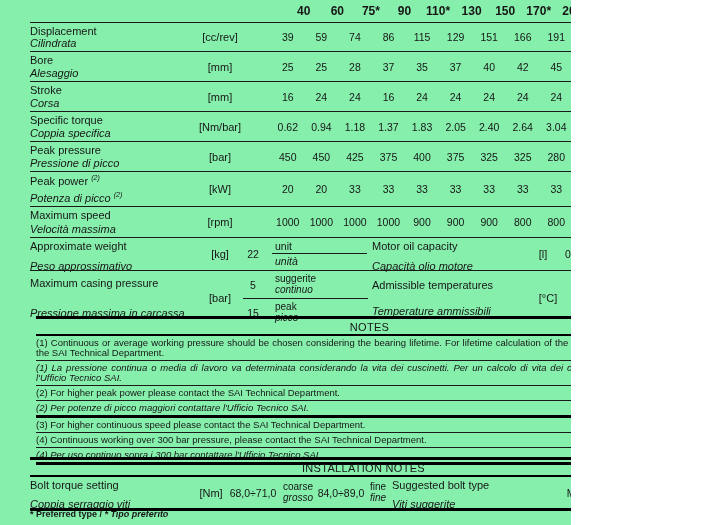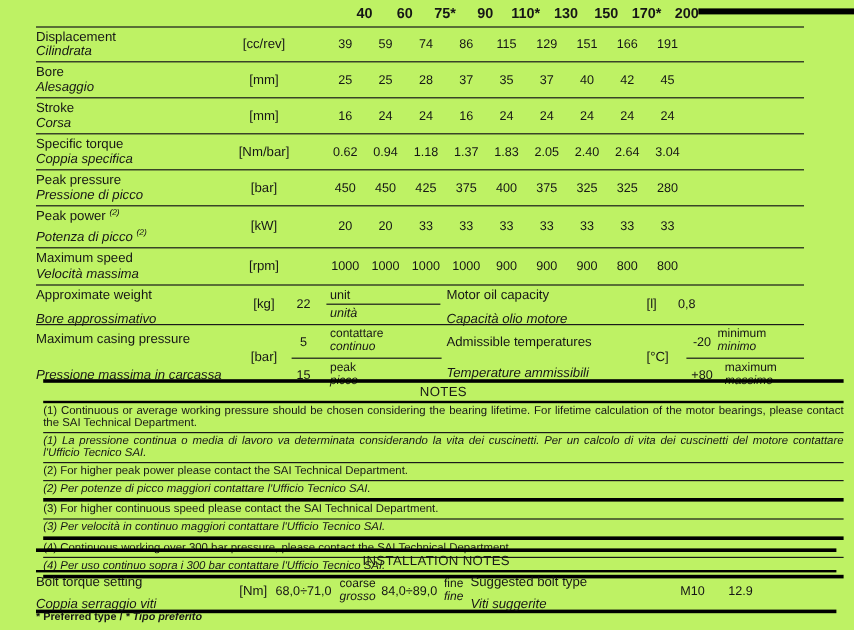--- a/index.html
+++ b/index.html
@@ -1,16 +1,16 @@
 <!DOCTYPE html>
 <html><head>
 <meta charset="utf-8">
 <style>
   html,body{margin:0;padding:0;background:#fff;}
-  .page{position:relative;width:712px;height:525px;background:#bef264;
+  .page{position:relative;width:571px;height:525px;background:#86efac;
         font-family:"Liberation Sans",sans-serif;color:#161616;font-size:11px;overflow:hidden;}
   .topbar{position:absolute;left:582px;top:7px;width:130px;height:5px;background:#000;}
   
   .spec{position:absolute;left:30px;top:0;width:640px;}
   .hrow{display:flex;align-items:center;height:22px;border-bottom:1.5px solid #1a1a1a;}
   .hspacer{width:241px;}
   .srow{display:flex;align-items:center;height:29px;border-bottom:1.5px solid #1a1a1a;}
   .h28{height:28px}.h34{height:34px}.h30{height:30px}
   .lbl{width:155px;align-self:stretch;display:flex;flex-direction:column;justify-content:space-between;padding:2px 0;}
   .en{white-space:nowrap;}
@@ -196,21 +196,21 @@
         <span class="v">900</span>
         <span class="v">900</span>
         <span class="v">800</span>
         <span class="v">800</span>
       </div>
     </div>
 
     <div class="wrow">
       <div class="abs lbl" style="left:0;top:0;height:100%;">
         <span class="en">Approximate weight</span>
-        <span class="it">Bore approssimativo</span>
+        <span class="it">Peso approssimativo</span>
       </div>
       <div class="abs vmid" style="left:155px;width:70px;top:0;height:100%;">[kg]</div>
       <div class="abs vmid" style="left:210px;width:26px;top:0;height:100%;font-size:10.5px;">22</div>
       <div class="abs" style="left:242px;width:95px;top:1px;">
         <div class="duo-line" style="padding:0 0 0 3px;font-size:10.5px;line-height:14px;">unit</div>
         <div class="it" style="padding:0 0 0 3px;font-size:10.5px;line-height:14px;">unità</div>
       </div>
       <div class="abs lbl" style="left:342px;top:0;height:100%;width:170px;">
         <span class="en">Motor oil capacity</span>
         <span class="it">Capacità olio motore</span>
@@ -220,21 +220,21 @@
     </div>
 
     <div class="crow">
       <span class="abs en" style="left:0;top:6px;">Maximum casing pressure</span>
       <span class="abs it" style="left:0;bottom:6px;">Pressione massima in carcassa</span>
       <div class="abs vmid" style="left:155px;width:70px;top:0;height:100%;">[bar]</div>
       <div class="abs" style="left:213px;width:125px;top:0;height:100%;">
         <div class="half duo-line">
           <span class="numc" style="width:20px;">5</span>
           <span class="cstack small2" style="margin-left:12px;">
-            <span>contattare</span>
+            <span>suggerite</span>
             <span class="it">continuo</span>
           </span>
         </div>
         <div class="half">
           <span class="numc" style="width:20px;">15</span>
           <span class="cstack small2" style="margin-left:12px;">
             <span>peak</span>
             <span class="it">picco</span>
           </span>
         </div>
@@ -261,21 +261,20 @@
     </div>
   </div>
 
   <div class="notes">
     <div class="sec-title">NOTES</div>
     <div class="note">(1) Continuous or average working pressure should be chosen considering the bearing lifetime. For lifetime calculation of the motor bearings, please contact the SAI Technical Department.</div>
     <div class="note itl">(1) La pressione continua o media di lavoro va determinata considerando la vita dei cuscinetti. Per un calcolo di vita dei cuscinetti del motore contattare l'Ufficio Tecnico SAI.</div>
     <div class="note">(2) For higher peak power please contact the SAI Technical Department.</div>
     <div class="note itl thick">(2) Per potenze di picco maggiori contattare l'Ufficio Tecnico SAI.</div>
     <div class="note">(3) For higher continuous speed please contact the SAI Technical Department.</div>
-    <div class="note itl thick">(3) Per velocità in continuo maggiori contattare l'Ufficio Tecnico SAI.</div>
     <div class="note">(4) Continuous working over 300 bar pressure, please contact the SAI Technical Department.</div>
     <div class="note itl thick">(4) Per uso continuo sopra i 300 bar contattare l'Ufficio Tecnico SAI.</div>
   </div>
 
   <div class="inst">
     <div class="sec-title">INSTALLATION NOTES</div>
     <div class="brow">
       <div class="abs lbl" style="left:0;top:0;height:100%;width:160px;">
         <span class="en">Bolt torque setting</span>
         <span class="it">Coppia serraggio viti</span>

